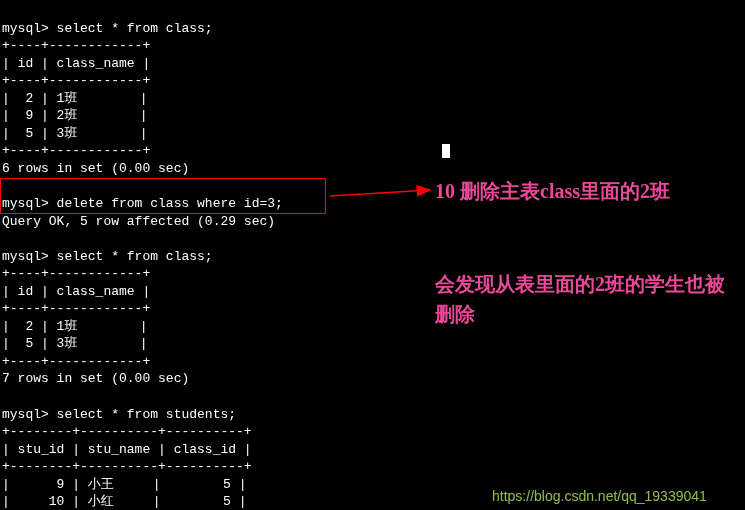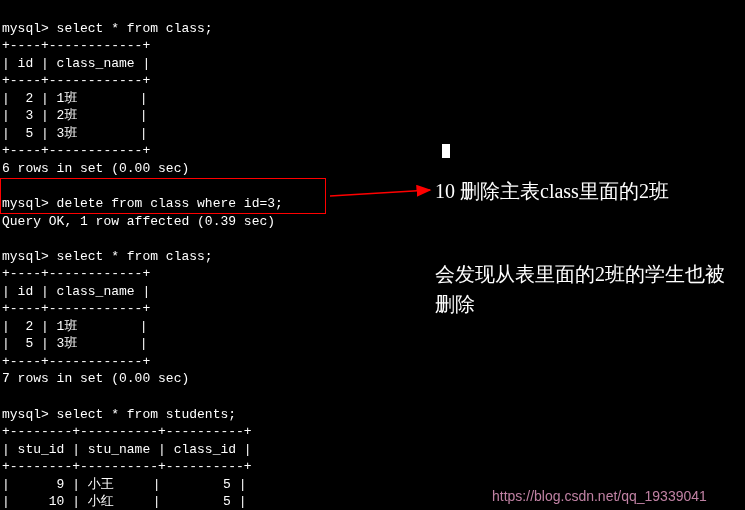--- a/index.html
+++ b/index.html
@@ -22,55 +22,56 @@
       position: absolute;
       border: 1px solid #ff0000;
       pointer-events: none;
     }
     .arrow {
       position: absolute;
       pointer-events: none;
     }
     .annotation {
       position: absolute;
-      color: #ffffff;
+      color: #ec4899;
       font-family: "SimSun", "Microsoft YaHei", serif;
       font-size: 20px;
       line-height: 1.5;
+      font-weight: bold;
     }
     .cursor-block {
       position: absolute;
       background: #fff;
       width: 8px;
       height: 14px;
     }
     .watermark {
       position: absolute;
-      color: #f9a8d4;
+      color: #bef264;
       font-family: Arial, sans-serif;
       font-size: 14px;
       opacity: 0.77;
     }
   </style>
 </head>
 <body>
 
 <div class="terminal">
 <span>mysql&gt; select * from class;</span>
 <span>+----+------------+</span>
 <span>| id | class_name |</span>
 <span>+----+------------+</span>
 <span>|  2 | 1班        |</span>
-<span>|  3 | 2班        |</span>
+<span>|  9 | 2班        |</span>
 <span>|  5 | 3班        |</span>
 <span>+----+------------+</span>
 <span>6 rows in set (0.00 sec)</span>
 <span></span>
 <span>mysql&gt; delete from class where id=3;</span>
-<span>Query OK, 1 row affected (0.39 sec)</span>
+<span>Query OK, 5 row affected (0.29 sec)</span>
 <span></span>
 <span>mysql&gt; select * from class;</span>
 <span>+----+------------+</span>
 <span>| id | class_name |</span>
 <span>+----+------------+</span>
 <span>|  2 | 1班        |</span>
 <span>|  5 | 3班        |</span>
 <span>+----+------------+</span>
 <span>7 rows in set (0.00 sec)</span>
 <span></span>
@@ -90,17 +91,17 @@
   <defs>
     <marker id="ah" markerWidth="10" markerHeight="8" refX="9" refY="4" orient="auto">
       <polygon points="0 0, 10 4, 0 8" fill="#ff0000"></polygon>
     </marker>
   </defs>
   <line x1="330" y1="196" x2="430" y2="190" stroke="#ff0000" stroke-width="1.5" marker-end="url(#ah)"></line>
 </svg>
 
 <div class="annotation" style="top:176px;left:435px;width:300px;">10 删除主表class里面的2班</div>
 
-<div class="annotation" style="top:259px;left:435px;width:300px;">会发现从表里面的2班的学生也被删除</div>
+<div class="annotation" style="top:269px;left:435px;width:300px;">会发现从表里面的2班的学生也被删除</div>
 
 <div class="cursor-block" style="top:144px;left:442px;"></div>
 
 <div class="watermark" style="top:488px;left:492px;">https://blog.csdn.net/qq_19339041</div>
 
 </body></html>

